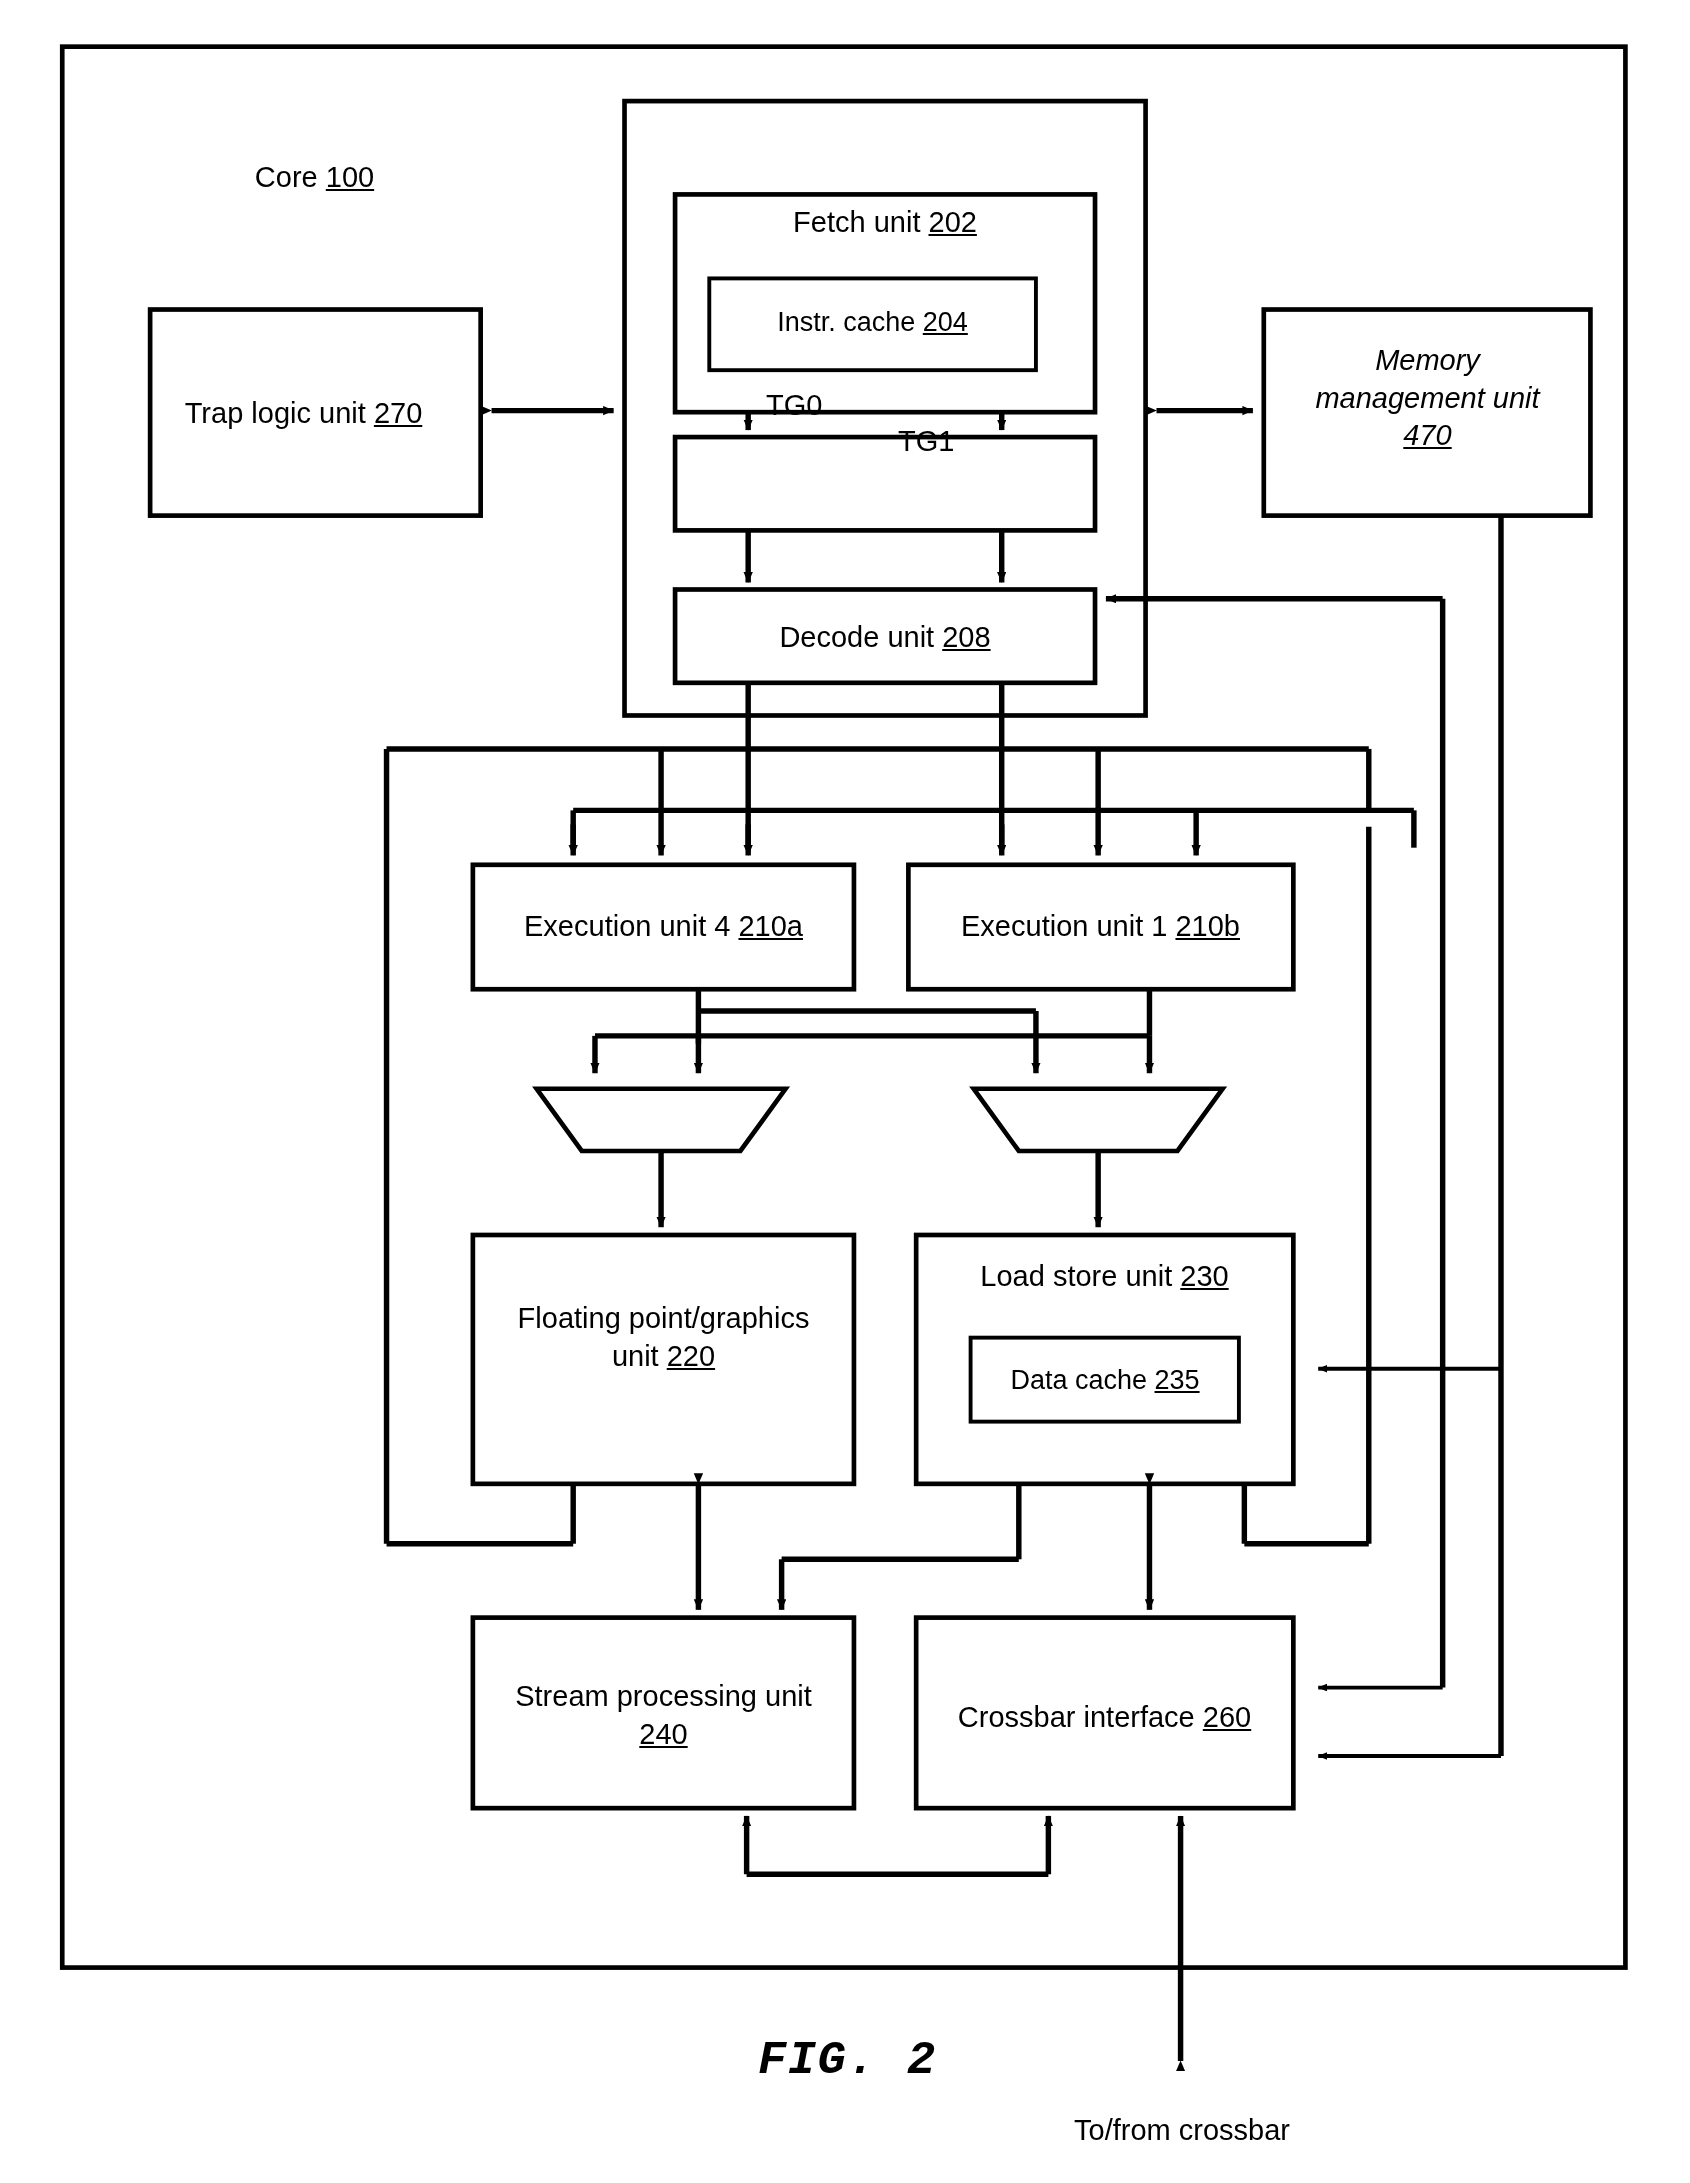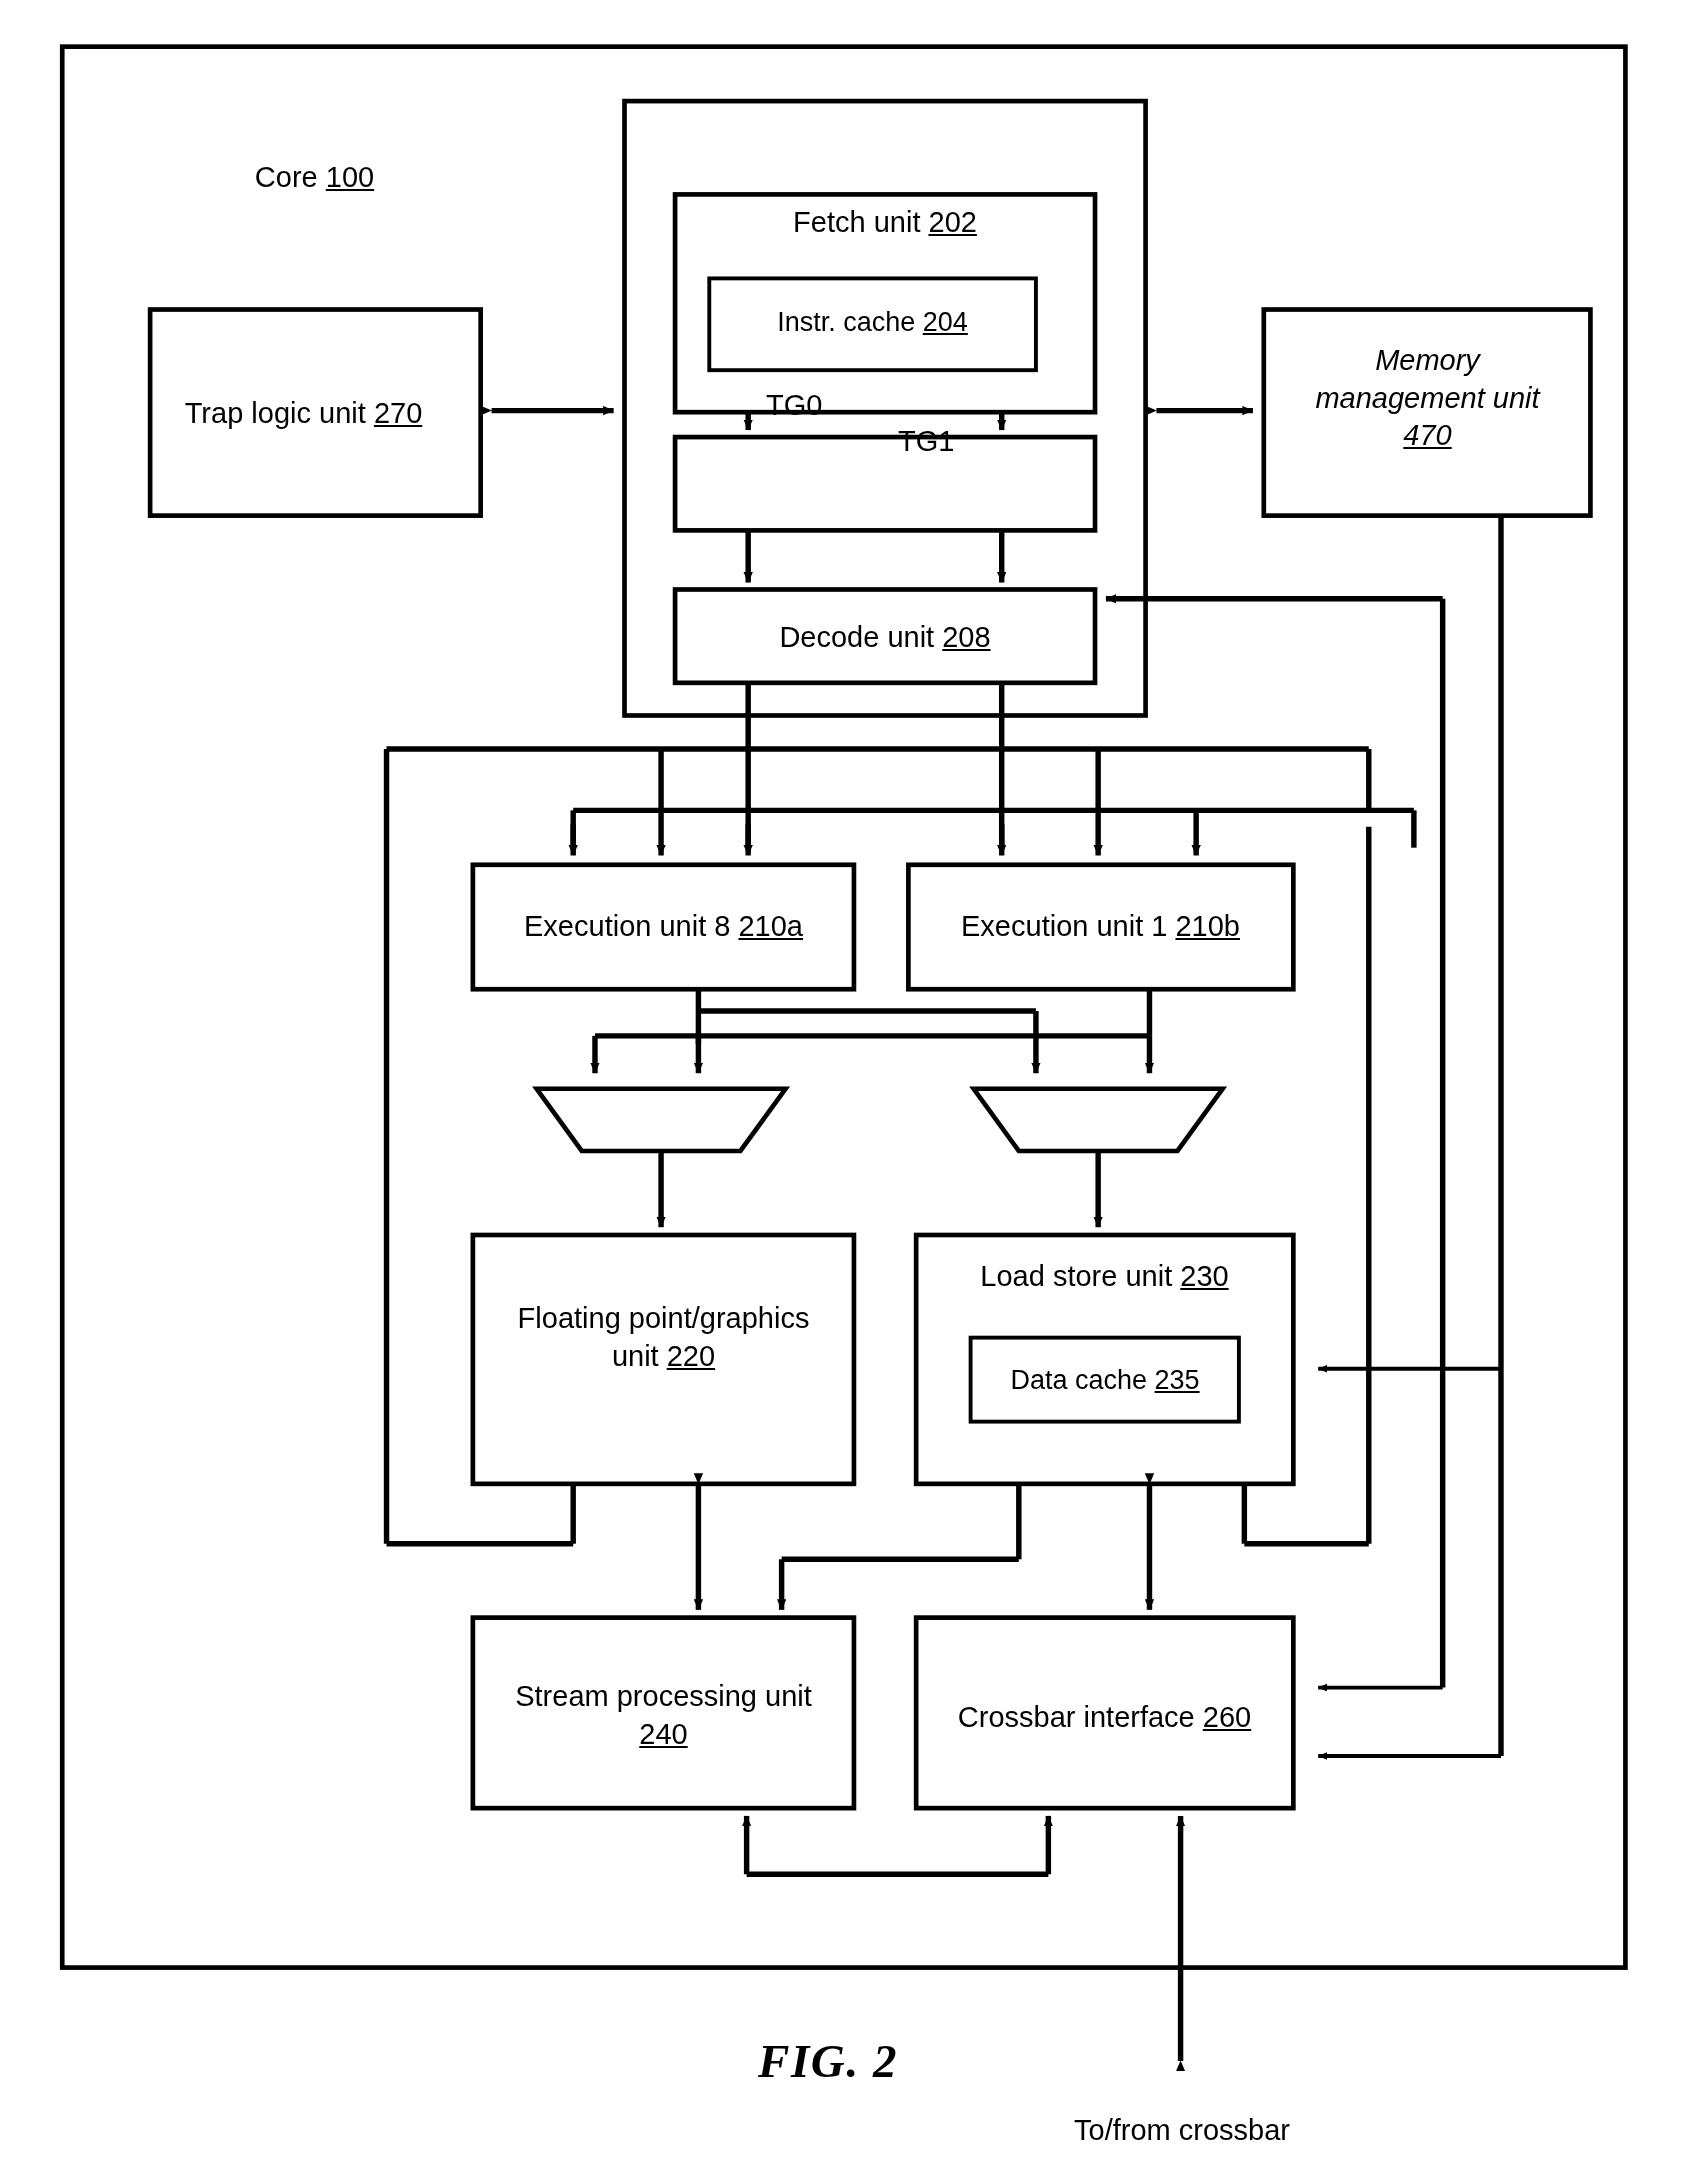--- a/index.html
+++ b/index.html
@@ -4,21 +4,21 @@
 <style>
   html,body{margin:0;padding:0;background:#ffffff;}
   body{width:1690px;height:2183px;position:relative;
        font-family:"Liberation Sans","DejaVu Sans",sans-serif;color:#000;}
   #fig{position:absolute;left:0;top:0;width:1690px;height:2183px;}
   svg{position:absolute;left:0;top:0;width:1690px;height:2183px;overflow:visible;}
   .lbl{position:absolute;text-align:center;line-height:1.30;color:#000;
        font-family:"Liberation Sans","DejaVu Sans",sans-serif;}
   .u{text-decoration:underline;}
   .figcap{position:absolute;font-style:italic;font-weight:bold;
-          font-family:Liberation Serif, serif;}
+          font-family:Liberation Mono, monospace;}
 </style>
 </head>
 <body>
 
 <div id="fig">
 
   <svg viewBox="0 0 2173 2807">
     <defs>
       <marker id="ah" markerWidth="16" markerHeight="16" refX="13.5" refY="6" orient="auto" markerUnits="userSpaceOnUse">
         <path d="M0,0 L14,6 L0,12 z" fill="#000"></path>
@@ -182,21 +182,21 @@
     <span class="u">270</span>
   </div>
 
   <div class="lbl" style="left:1264px;top:342px;width:327px;font-size:29px;font-style:italic;">
     <span>Memory</span><br>
     <span>management unit</span><br>
     <span class="u">470</span>
   </div>
 
   <div class="lbl" style="left:473px;top:908px;width:381px;font-size:29px;">
-    <span>Execution unit 8</span>
+    <span>Execution unit 4</span>
     <span class="u">210a</span>
   </div>
 
   <div class="lbl" style="left:908px;top:908px;width:385px;font-size:29px;">
     <span>Execution unit 1</span>
     <span class="u">210b</span>
   </div>
 
   <div class="lbl" style="left:473px;top:1300px;width:381px;font-size:29px;">
     <span>Floating point/graphics</span><br>

